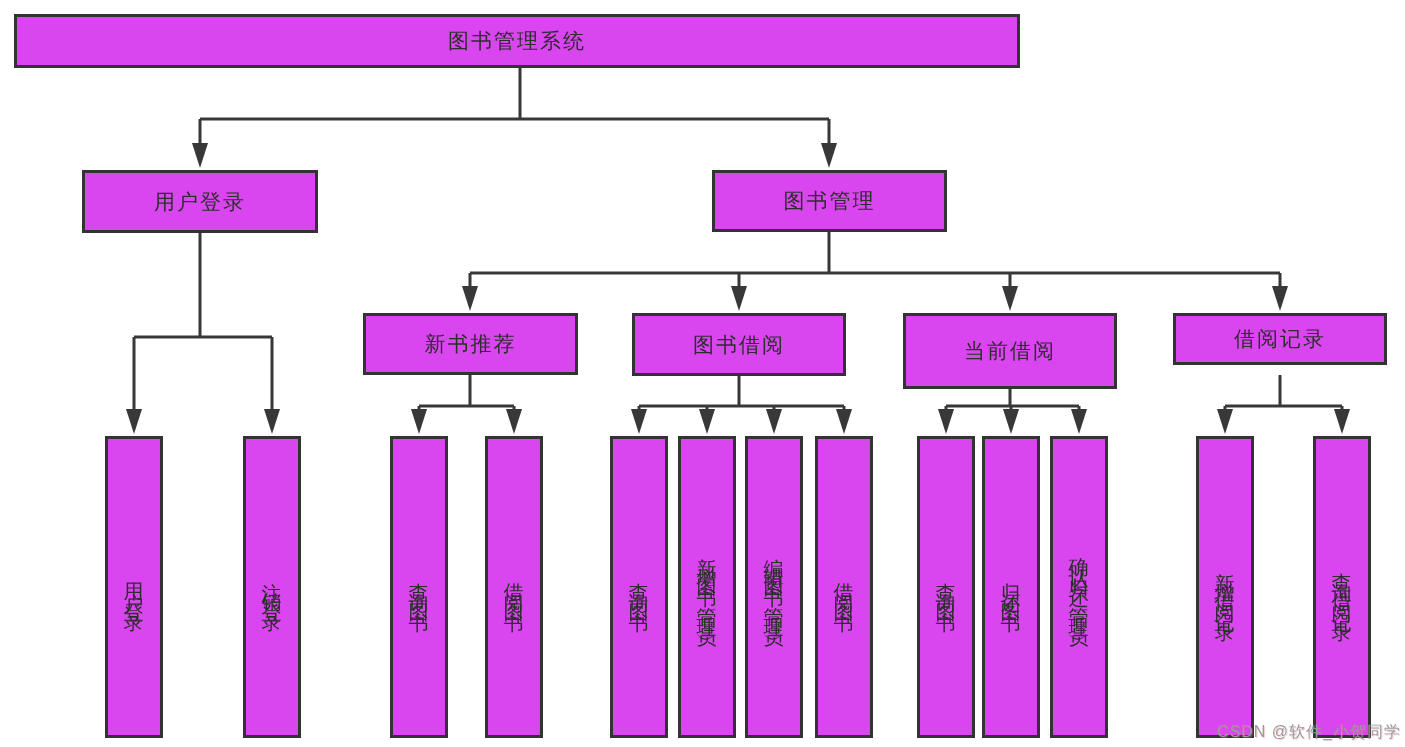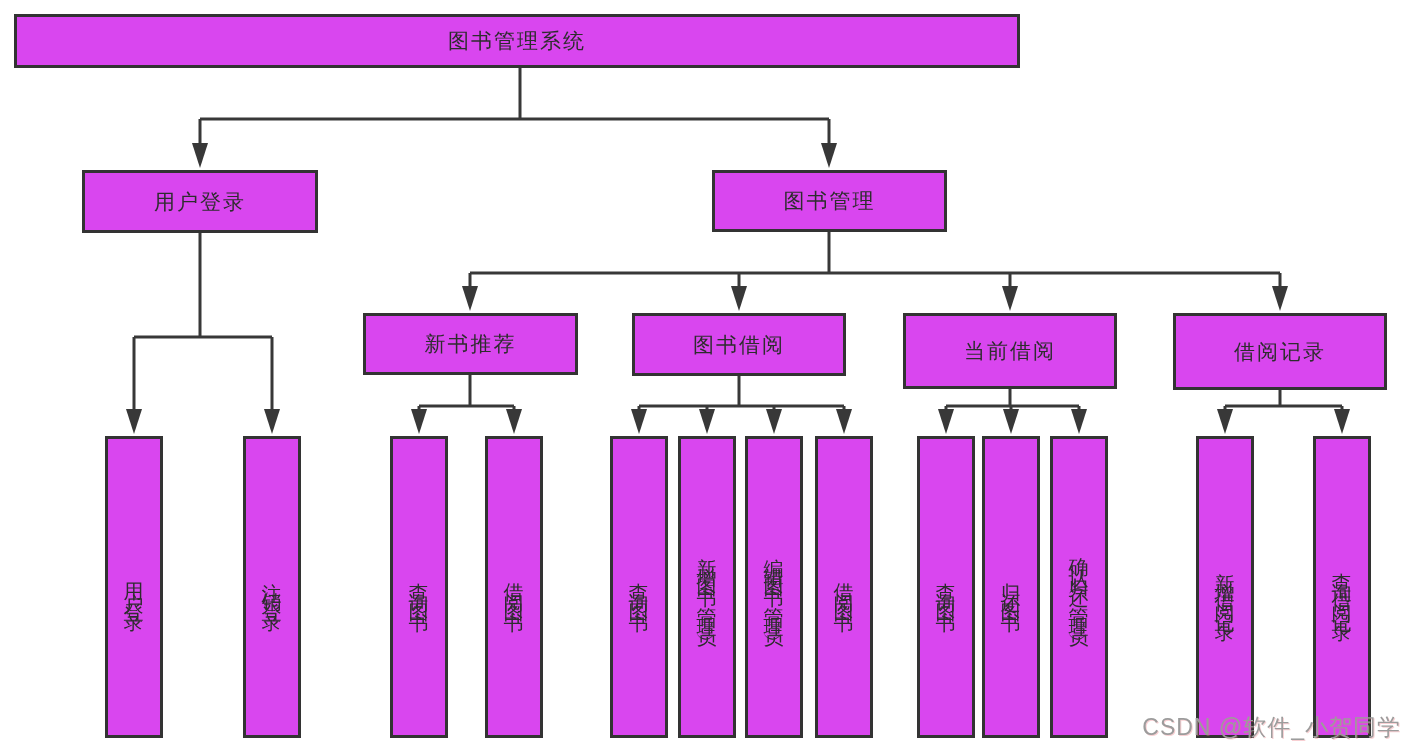--- a/index.html
+++ b/index.html
@@ -42,21 +42,21 @@
     text-orientation: mixed;
     font-size: 20px;
     letter-spacing: 10px;
     line-height: 1;
   }
   .watermark {
     position: absolute;
     right: 4px;
     bottom: 4px;
     z-index: 2;
-    font-size: 23px;
+    font-size: 16px;
     color: #9c9c9c;
     text-shadow: 1px 1px 0 rgba(235, 120, 130, 0.35);
     white-space: nowrap;
     letter-spacing: 1px;
   }
 </style>
 </head>
 <body>
 
 <div class="stage">
@@ -114,21 +114,21 @@
 
   <div class="node" style="left:712px; top:170px; width:235px; height:62px;">
     <span class="hlabel">图书管理</span>
   </div>
   <div class="node" style="left:632px; top:313px; width:214px; height:63px;">
     <span class="hlabel">图书借阅</span>
   </div>
   <div class="node" style="left:903px; top:313px; width:214px; height:76px;">
     <span class="hlabel">当前借阅</span>
   </div>
-  <div class="node" style="left:1173px; top:313px; width:214px; height:77px;">
+  <div class="node" style="left:1173px; top:313px; width:214px; height:52px;">
     <span class="hlabel">借阅记录</span>
   </div>
 
   <div class="node" style="left:105px; top:436px; width:58px; height:302px;">
     <span class="vlabel">用户登录</span>
   </div>
   <div class="node" style="left:243px; top:436px; width:58px; height:302px;">
     <span class="vlabel">注销登录</span>
   </div>
 

